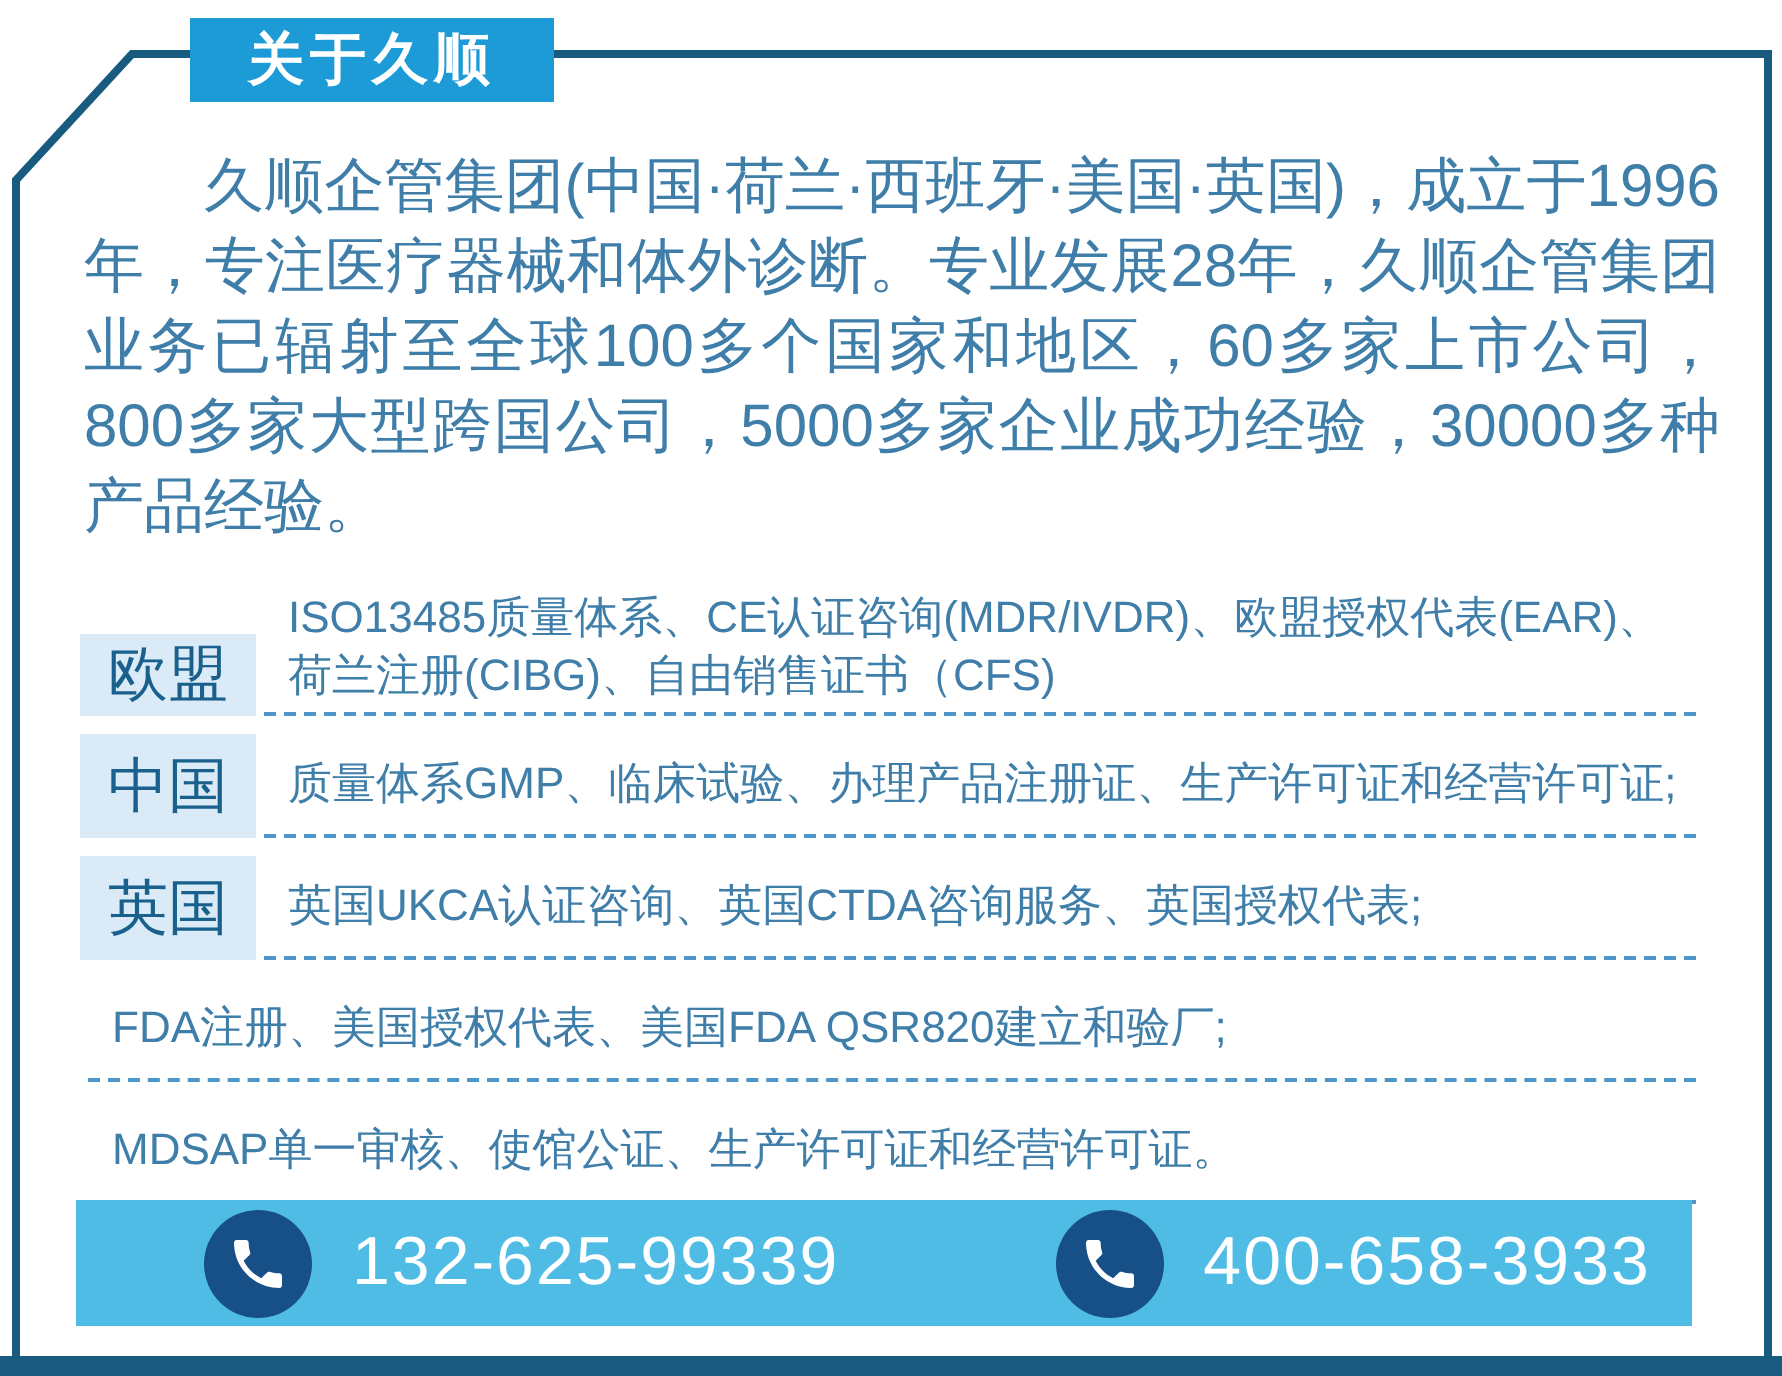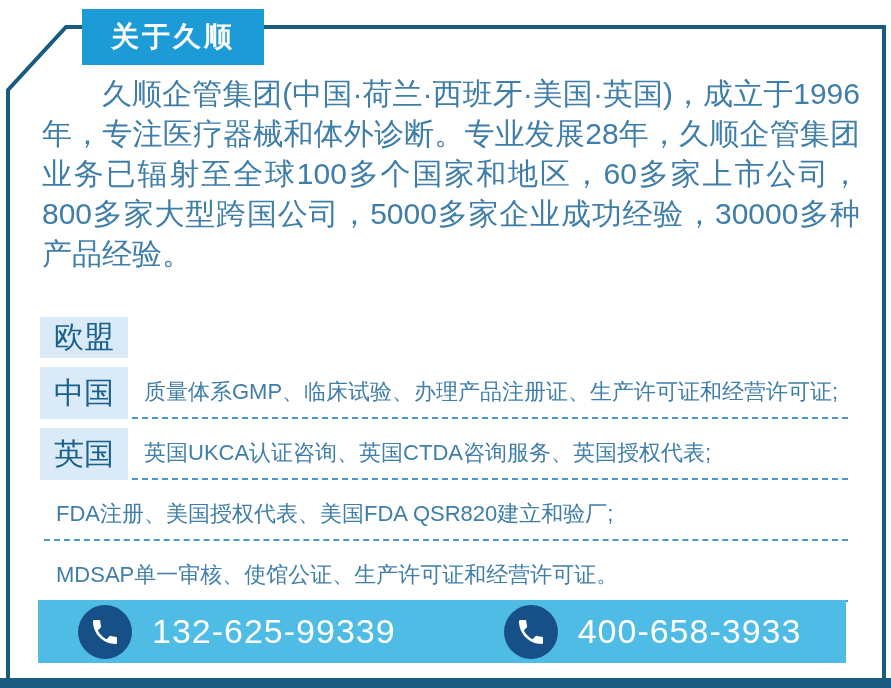--- a/index.html
+++ b/index.html
@@ -12,21 +12,21 @@
     overflow: hidden;
   }
   
   .frame-svg { position:absolute; left:0; top:0; width:891px; height:688px; }
   .bottom-strip {
     position:absolute; left:0; top:678px; width:891px; height:10px;
     background:#195B7F;
   }
   
   .title-box {
-    position:absolute; left:82px; top:9px; width:182px; height:56px;
+    position:absolute; left:95px; top:9px; width:182px; height:42px;
     background:#1C9BD7; color:#ffffff;
     display:flex; align-items:center; justify-content:center;
     font-size:28px; font-weight:bold; letter-spacing:3px;
   }
   
   .about {
     position:absolute; left:42px; top:74px; width:818px;
     color:#3F7EA9; font-size:30px; line-height:40px;
     font-weight:300; text-indent:2em; text-align:justify;
   }
@@ -60,21 +60,21 @@
     color:#3F7EA9; font-size:22px; line-height:29px; font-weight:300;
     border-bottom:2px dashed #4E95C9;
     display:flex; flex-direction:column; justify-content:center;
   }
   .svc-row.tall  { height:68px;align-items:flex-end; }
   .svc-row.short { height:52px; }
   
   .footer-bar {
     position:absolute; left:38px; top:600px; width:808px; height:63px;
     background:#4FBCE5;
-    display:flex; align-items:center; padding-left:40px; gap:108px;
+    display:flex; align-items:center; padding-left:64px; gap:108px;
   }
   .phone-group { display:flex; align-items:center; gap:20px; }
   .phone-circle {
     width:54px; height:54px; border-radius:50%;
     background:#174F87; flex:0 0 54px;
     display:flex; align-items:center; justify-content:center;
   }
   .phone-circle svg { width:32px; height:32px; }
   .phone-number {
     color:#ffffff; font-size:34px; font-weight:400; letter-spacing:1px;
@@ -94,20 +94,21 @@
   <div class="title-box">
     <span>关于久顺</span>
   </div>
 
   <p class="about">久顺企管集团(中国·荷兰·西班牙·美国·英国)，成立于1996年，专注医疗器械和体外诊断。专业发展28年，久顺企管集团业务已辐射至全球100多个国家和地区，60多家上市公司，800多家大型跨国公司，5000多家企业成功经验，30000多种产品经验。</p>
 
 
   <div class="svc-table">
     <div class="svc-row tall">
       <div class="label">欧盟</div>
+      <div class="content">ISO13485质量体系、CE认证咨询(MDR/IVDR)、欧盟授权代表(EAR)、荷兰注册(CIBG)、自由销售证书（CFS)</div>
     </div>
     <div class="svc-row short">
       <div class="label">中国</div>
       <div class="content">质量体系GMP、临床试验、办理产品注册证、生产许可证和经营许可证;</div>
     </div>
     <div class="svc-row short">
       <div class="label">英国</div>
       <div class="content">英国UKCA认证咨询、英国CTDA咨询服务、英国授权代表;</div>
     </div>
     <div class="svc-row short">

